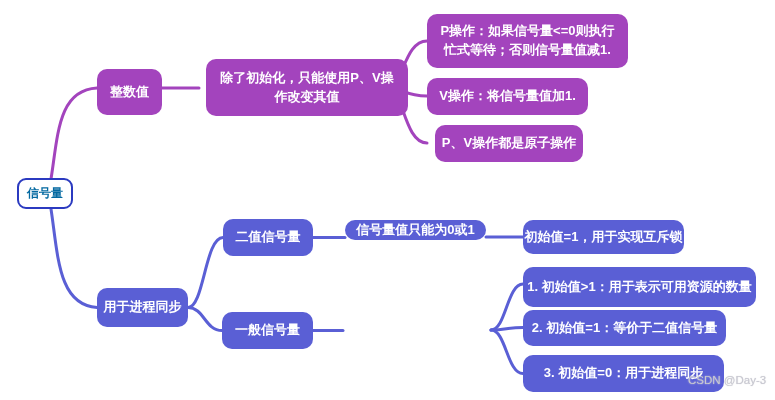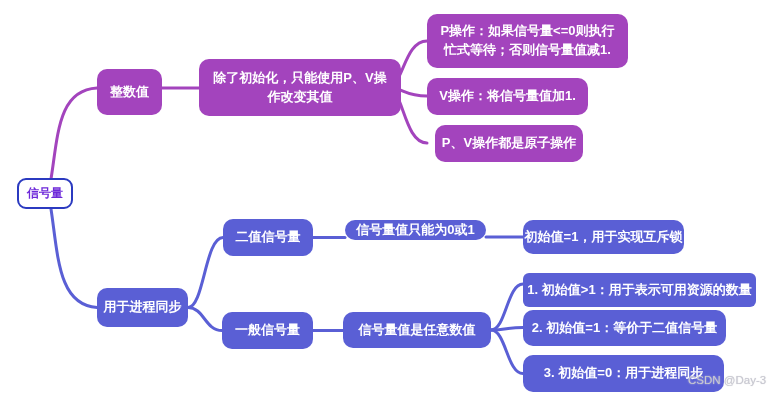--- a/index.html
+++ b/index.html
@@ -30,21 +30,21 @@
     text-align:center;
   }
   .purple{background:#a344bd;}
   .blue{background:#5a5fd5;}
   .multiline{justify-content:flex-start;text-align:center;}
   .nowrap{white-space:nowrap;}
   .root{
     background:#ffffff;
     border:2.5px solid #2b3ac0;
     border-radius:9px;
-    color:#6d28d9;
+    color:#0369a1;
     font-size:12px;font-weight:bold;
     padding:4px 8px;
   }
   .watermark{
     position:absolute;
     left:688px;top:374px;
     font-size:11.5px;
     color:#c9c9d2;
     text-shadow:0 0 1px rgba(150,150,160,0.45), 0 0 2px rgba(255,255,255,0.6);
     white-space:nowrap;
@@ -69,41 +69,40 @@
     <path class="edge-blue" d="M 313,330.5 L 343,330.5"></path>
     <path class="edge-blue" d="M 491,330 C 506,330 507,284 523,284"></path>
     <path class="edge-blue" d="M 491,330 C 506,330 507,327.5 523,327.5"></path>
     <path class="edge-blue" d="M 491,330 C 506,330 507,373.5 523,373.5"></path>
   </svg>
 
   <div class="node root nowrap" style="left:17px;top:178px;min-width:48px;height:31px;">信号量</div>
 
   <div class="node purple nowrap" style="left:97px;top:69px;width:65px;height:46px;">整数值</div>
 
-  <div class="node purple multiline" style="left:199px;top:59px;width:202px;min-height:57px;">除了初始化，只能使用P、V操作改变其值</div>
+  <div class="node purple multiline" style="left:206px;top:59px;width:202px;min-height:57px;">除了初始化，只能使用P、V操作改变其值</div>
 
   <div class="node purple multiline" style="left:427px;top:14px;width:201px;min-height:54px;">P操作：如果信号量&lt;=0则执行忙式等待；否则信号量值减1.</div>
 
   <div class="node purple nowrap" style="left:427px;top:78px;width:161px;height:37px;">V操作：将信号量值加1.</div>
 
   <div class="node purple nowrap" style="left:427px;top:125px;width:148px;height:37px;margin-left:8px;">P、V操作都是原子操作</div>
 
   <div class="node blue nowrap" style="left:97px;top:288px;width:91px;height:39px;">用于进程同步</div>
 
   <div class="node blue nowrap" style="left:223px;top:219px;width:90px;height:37px;">二值信号量</div>
 
   <div class="node blue nowrap" style="left:345px;top:220px;width:141px;height:20px;">信号量值只能为0或1</div>
 
   <div class="node blue nowrap" style="left:523px;top:220px;width:161px;height:34px;">初始值=1，用于实现互斥锁</div>
 
   <div class="node blue nowrap" style="left:222px;top:312px;width:91px;height:37px;">一般信号量</div>
 
-  <div class="node blue nowrap" style="left:343px;top:312px;width:148px;height:36px;">信号量值是任意数值</div>
 
-  <div class="node blue nowrap" style="left:523px;top:273px;width:233px;height:34px;border-radius:6px;">1. 初始值&gt;1：用于表示可用资源的数量</div>
+  <div class="node blue nowrap" style="left:523px;top:267px;width:233px;height:40px;">1. 初始值&gt;1：用于表示可用资源的数量</div>
 
   <div class="node blue nowrap" style="left:523px;top:310px;width:203px;height:36px;">2. 初始值=1：等价于二值信号量</div>
 
   <div class="node blue nowrap" style="left:523px;top:355px;width:201px;height:37px;">3. 初始值=0：用于进程同步</div>
 
   <div class="watermark">CSDN @Day-3</div>
 
 </div>
 
 </body></html>

